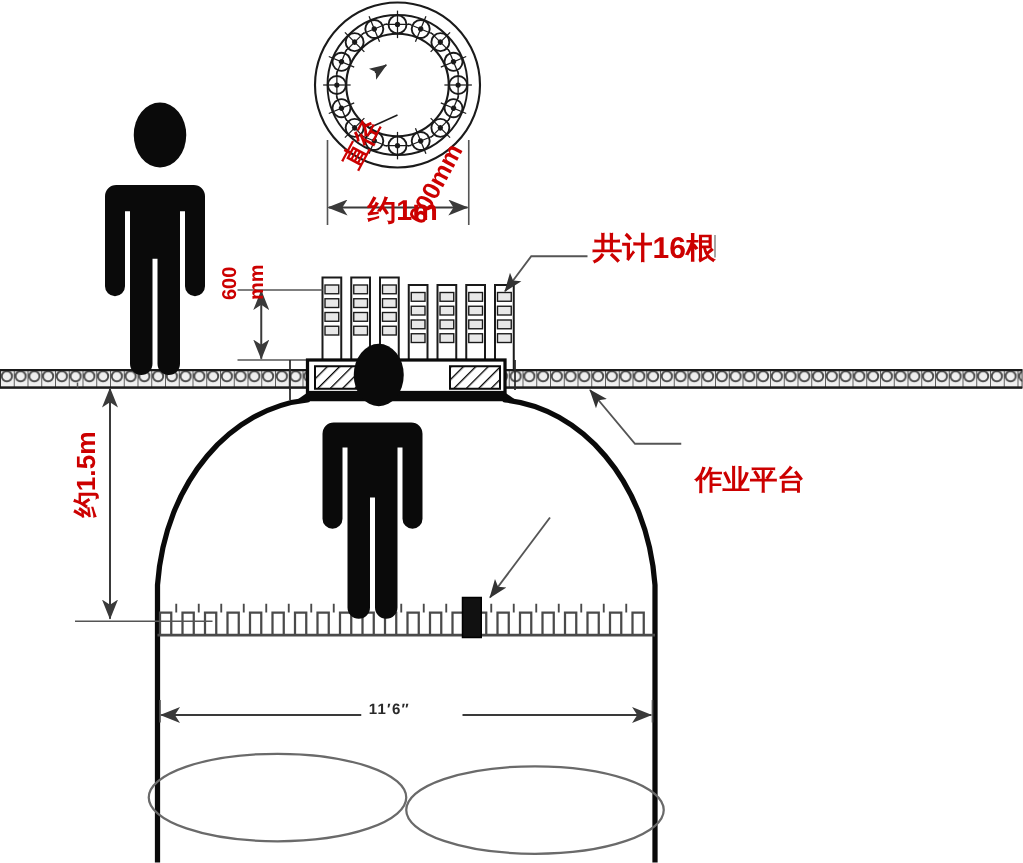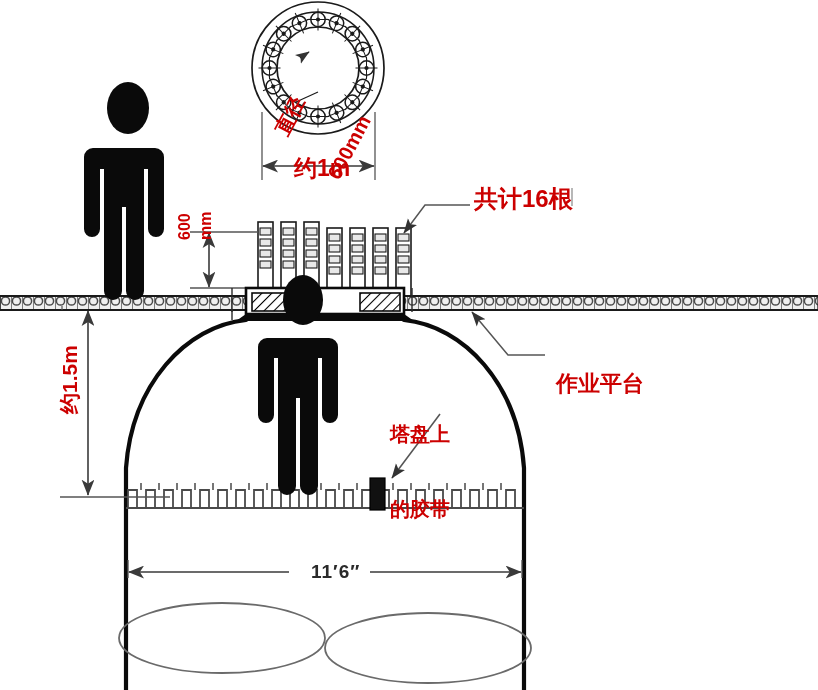--- a/index.html
+++ b/index.html
@@ -339,20 +339,16 @@
     <span>600</span>
   </div>
   <div class="lbl red" style="left:197px;top:240px;font-size:16px;transform:rotate(-90deg);transform-origin:0 0;white-space:nowrap;">
     <span>mm</span>
   </div>
 
   <div class="lbl red" style="left:58px;top:414px;font-size:21px;transform:rotate(-90deg);transform-origin:0 0;white-space:nowrap;">约1.5m</div>
 
   <div class="lbl red" style="left:556px;top:340px;font-size:22px;margin-top:32px;">作业平台</div>
 
-  <div class="lbl red" style="left:390px;top:372px;font-size:20px;line-height:1.25;">
-    <div>塔盘上</div>
-    <div>的胶带</div>
-  </div>
-
-  <div class="lbl blk" style="left:295px;top:561px;font-size:19px;letter-spacing:1px;margin-left:16px;">11′6″</div>
+
+  <div class="lbl blk" style="left:295px;top:561px;font-size:12px;letter-spacing:1px;">11′6″</div>
 
 </div>
 
 </body></html>

